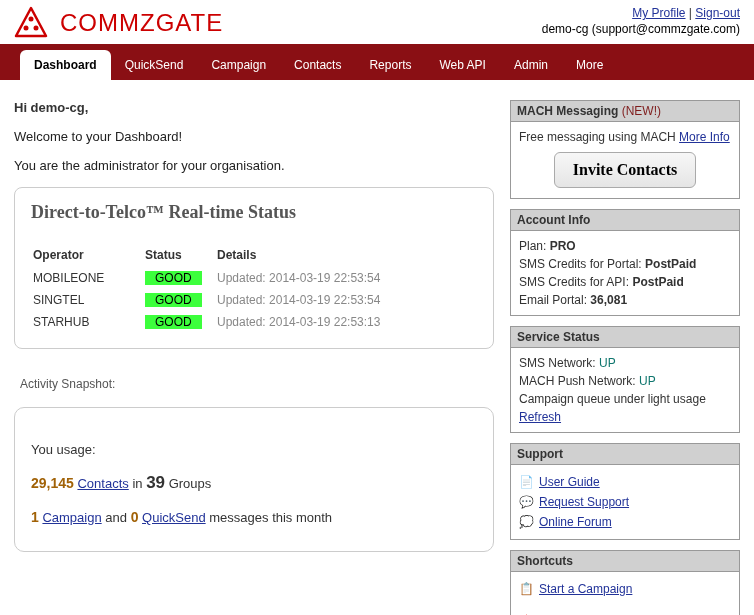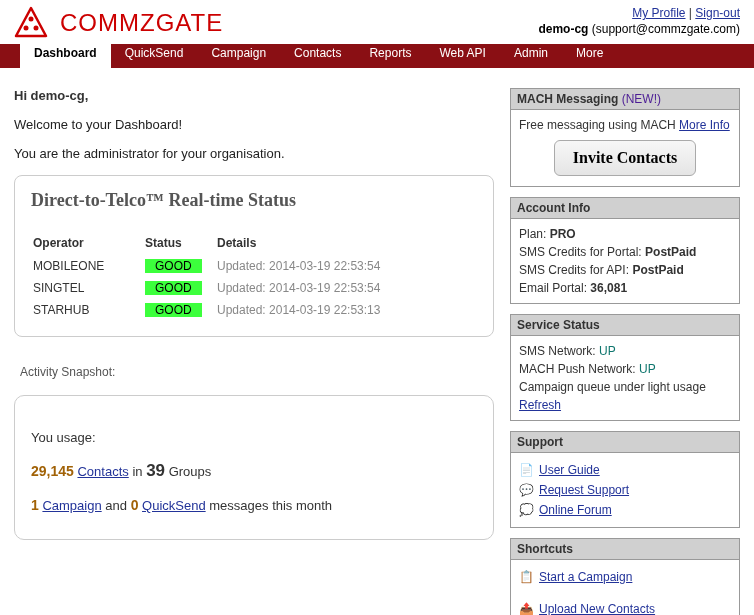--- a/index.html
+++ b/index.html
@@ -3,22 +3,22 @@
   <meta charset="utf-8">
   <style>
     * { margin: 0; padding: 0; box-sizing: border-box; }
     body { font-family: "Lucida Grande", Verdana, sans-serif; font-size: 12px; color: #333; background: #fff; width: 754px; }
     .header { display: flex; justify-content: space-between; align-items: flex-start; padding: 6px 14px 4px 14px; }
     .logo { display: flex; align-items: center; gap: 12px; }
     .logo-text { font-family: "Trebuchet MS", sans-serif; font-size: 24px; letter-spacing: 1px; color: #c00; font-weight: 500; }
     .header-right { text-align: right; font-size: 12px; }
     .header-right a { color: #223399; text-decoration: underline; }
     .header-right .userline { color: #000; margin-top: 2px; }
-    .header-right .userline b { font-weight: bold; }
-    .navbar { background: #8a0f14; height: 24px; display: flex; align-items: flex-end; padding-left: 20px; gap: 0; }
+    .header-right .userline b { font-weight: normal; }
+    .navbar { background: #8a0f14; height: 36px; display: flex; align-items: flex-end; padding-left: 20px; gap: 0; }
     .tab { color: #fff; font-size: 12px; padding: 8px 14px 8px 14px; cursor: pointer; }
     .tab.active { background: #fff; color: #000; border-radius: 6px 6px 0 0; font-weight: bold; margin-bottom: 0; }
     .content { display: flex; padding: 20px 14px 0 14px; gap: 16px; }
     .main { flex: 1; }
     .main h3 { font-size: 13px; font-weight: bold; margin-bottom: 14px; }
     .main p { font-size: 13px; margin-bottom: 14px; color: #222; }
     .panel { border: 1px solid #ccc; border-radius: 8px; padding: 14px 16px; margin-top: 8px; }
     .panel-title { font-family: Georgia, serif; font-size: 18px; color: #555; font-weight: bold; margin-bottom: 23px; }
     table.status { width: 100%; font-size: 12px; }
     table.status th { text-align: left; font-weight: bold; padding-bottom: 4px; }
@@ -27,21 +27,21 @@
     .updated { color: #888; }
     .section-label { font-size: 12px; color: #555; margin: 28px 0 16px 6px; }
     .snapshot { border: 1px solid #ccc; border-radius: 10px; padding: 18px 16px 10px 16px; }
     .snapshot .line { font-size: 13px; margin: 16px 0; }
     .bignum { font-size: 14px; font-weight: bold; color: #a16207; }
     .midnum { font-size: 17px; font-weight: bold; }
     a.blue { color: #223399; text-decoration: underline; }
     .sidebar { width: 230px; }
     .sbox { border: 1px solid #999; margin-bottom: 10px; }
     .sbox-head { background: #d0d0d0; font-size: 12px; font-weight: bold; padding: 3px 6px; border-bottom: 1px solid #999; }
-    .sbox-head .new { color: #4c1d95; font-weight: normal; margin-top: 36px; }
+    .sbox-head .new { color: #7f1d1d; font-weight: normal; margin-top: 36px; }
     .sbox-body { padding: 6px 8px; font-size: 12px; line-height: 1.5; }
     .invite-btn { display: block; margin: 6px auto 4px auto; padding: 8px 18px; font-family: Georgia, serif; font-size: 16px; font-weight: bold; background: linear-gradient(#f7f7f7,#e5e5e5); border: 1px solid #aaa; border-radius: 6px; cursor: pointer; }
     .green { color: #0f766e; font-weight: normal; }
     .sbox-body a { color: #223399; text-decoration: underline; }
     .icon-line { display: flex; align-items: center; gap: 4px; margin: 2px 0; }
     .mini-icon { width: 16px; height: 16px; display: inline-flex; align-items: center; justify-content: center; font-size: 12px; }
   </style>
 </head>
 <body>
 

